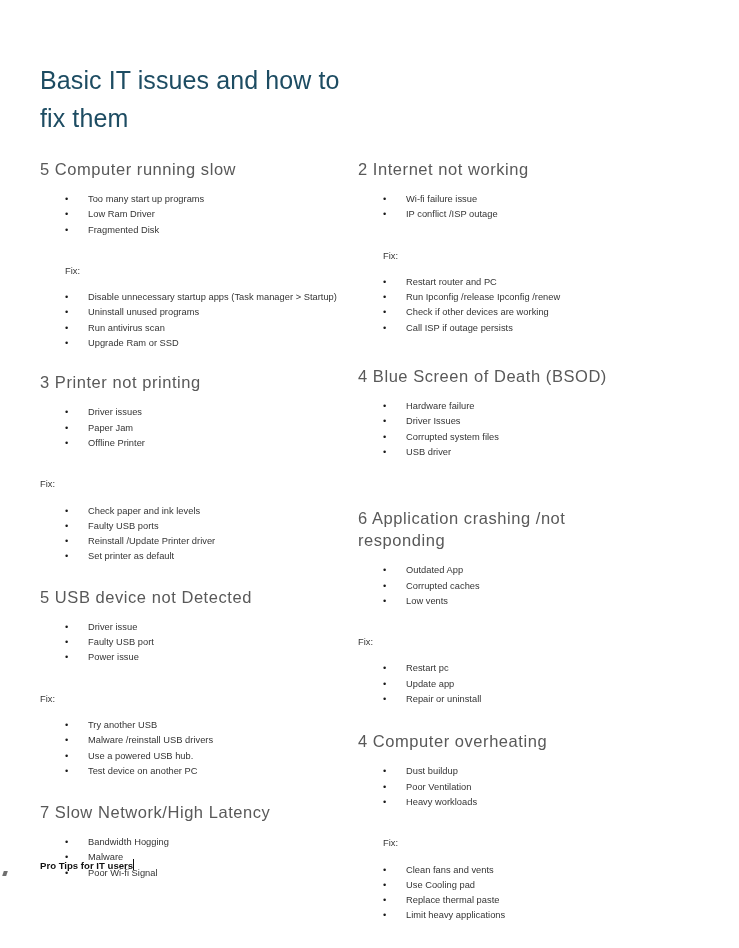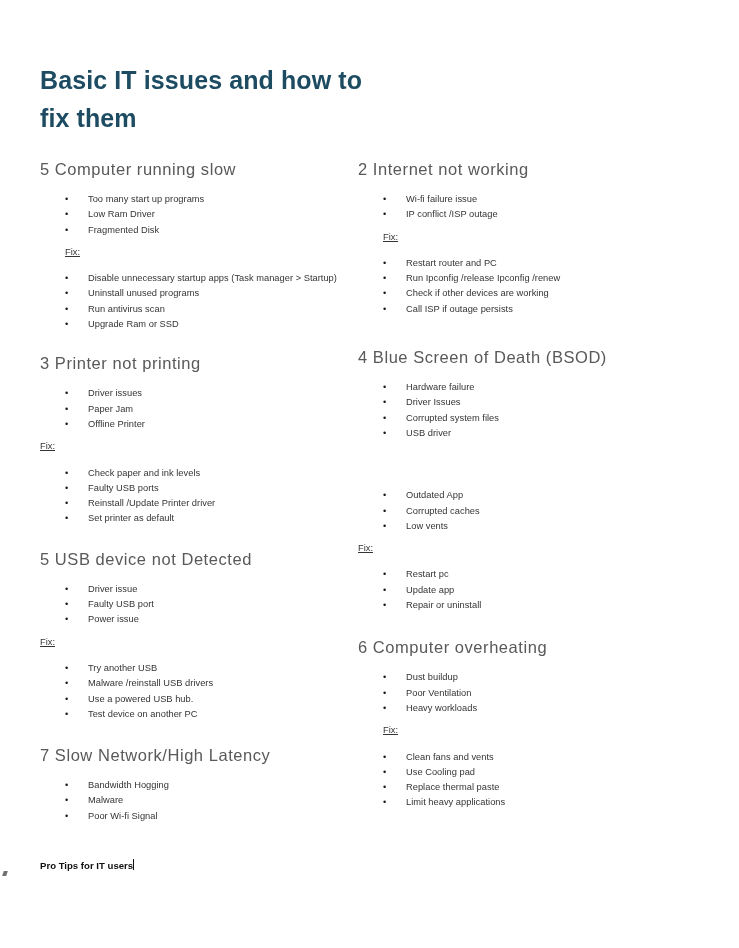--- a/index.html
+++ b/index.html
@@ -24,21 +24,21 @@
   }
 
   
   #doc-title {
     position: absolute;
     left: 40px;
     top: 44px;
     width: 330px;
     font-size: 25px;
     line-height: 38px;
-    font-weight: 700;
+    font-weight: 400;
     letter-spacing: 0.1px;
     color: #1d4c62;
   }
 
   
   .column {
     position: absolute;
     top: 158px;
   }
   #col-left  { left: 40px;  width: 320px; }
@@ -78,23 +78,22 @@
     font-size: 9.3px;
     line-height: 15.3px;
     color: #1a1a1a;
   }
 
   
   .fix-label {
     font-size: 9.3px;
     line-height: 15.3px;
     color: #343434;
-    margin-top: 7px;
+    margin-top: 26px;
     margin-bottom: 11px;
-    text-decoration: underline;
   }
   .fix-label.indented { padding-left: 25px; }
   .fix-label.flush    { padding-left: 0; }
 
   
   .section + .section { margin-top: 20px; }
 
   
   #pro-tips {
     position: absolute;
@@ -208,34 +207,36 @@
       <div class="section" style="margin-top: 29px;">
         <h2 class="section-heading">4 Blue Screen of Death (BSOD)</h2>
         <ul class="bullets">
           <li><span class="bullet-dot">•</span><span>Hardware failure</span></li>
           <li><span class="bullet-dot">•</span><span>Driver Issues</span></li>
           <li><span class="bullet-dot">•</span><span>Corrupted system files</span></li>
           <li><span class="bullet-dot">•</span><span>USB driver</span></li>
         </ul>
       </div>
       <div class="section" style="margin-top: 47px;">
+        <h2 class="section-heading">6 Application crashing /not
+responding</h2>
         <ul class="bullets">
           <li><span class="bullet-dot">•</span><span>Outdated App</span></li>
           <li><span class="bullet-dot">•</span><span>Corrupted caches</span></li>
           <li><span class="bullet-dot">•</span><span>Low vents</span></li>
         </ul>
         <div class="fix-label flush">Fix:</div>
         <ul class="bullets">
           <li><span class="bullet-dot">•</span><span>Restart pc</span></li>
           <li><span class="bullet-dot">•</span><span>Update app</span></li>
           <li><span class="bullet-dot">•</span><span>Repair or uninstall</span></li>
         </ul>
       </div>
       <div class="section" style="margin-top: 23px;">
-        <h2 class="section-heading">6 Computer overheating</h2>
+        <h2 class="section-heading">4 Computer overheating</h2>
         <ul class="bullets">
           <li><span class="bullet-dot">•</span><span>Dust buildup</span></li>
           <li><span class="bullet-dot">•</span><span>Poor Ventilation</span></li>
           <li><span class="bullet-dot">•</span><span>Heavy workloads</span></li>
         </ul>
         <div class="fix-label indented">Fix:</div>
         <ul class="bullets">
           <li><span class="bullet-dot">•</span><span>Clean fans and vents</span></li>
           <li><span class="bullet-dot">•</span><span>Use Cooling pad</span></li>
           <li><span class="bullet-dot">•</span><span>Replace thermal paste</span></li>

